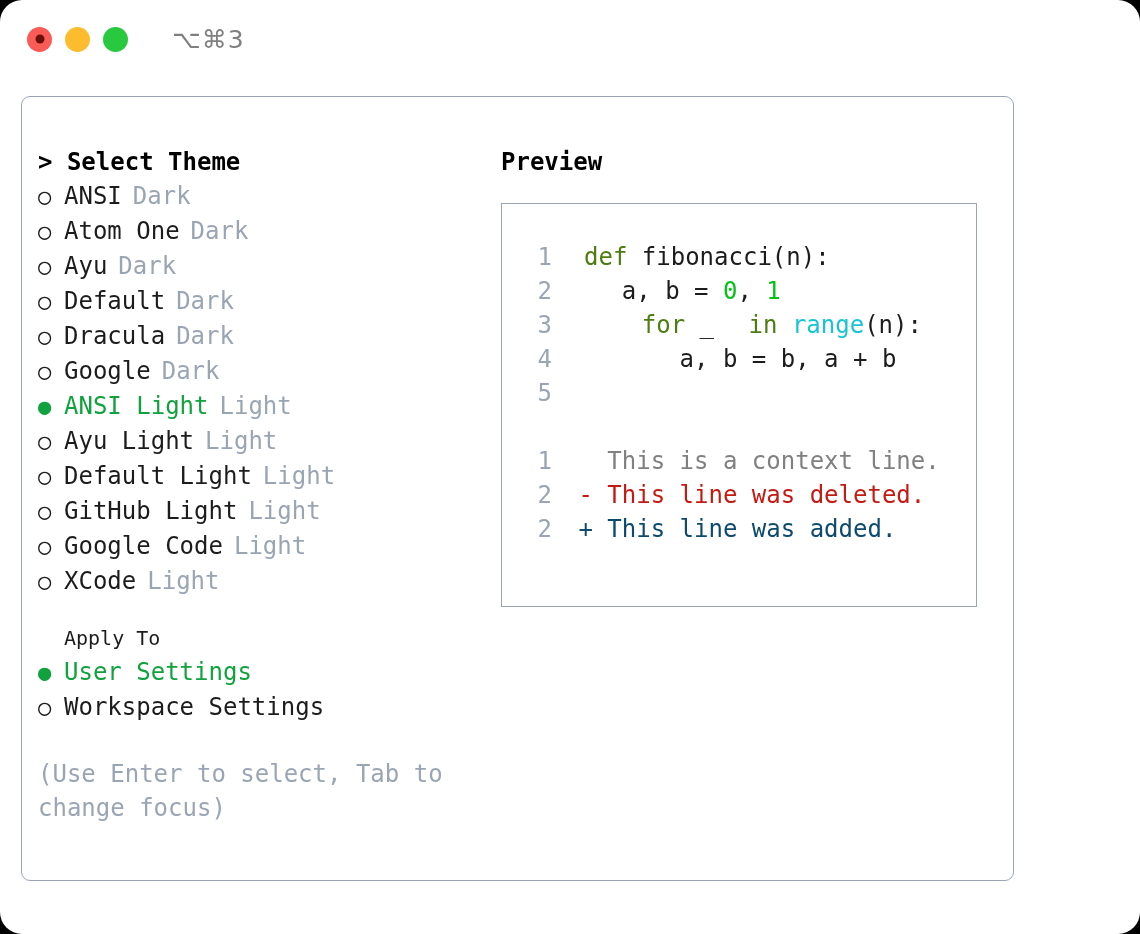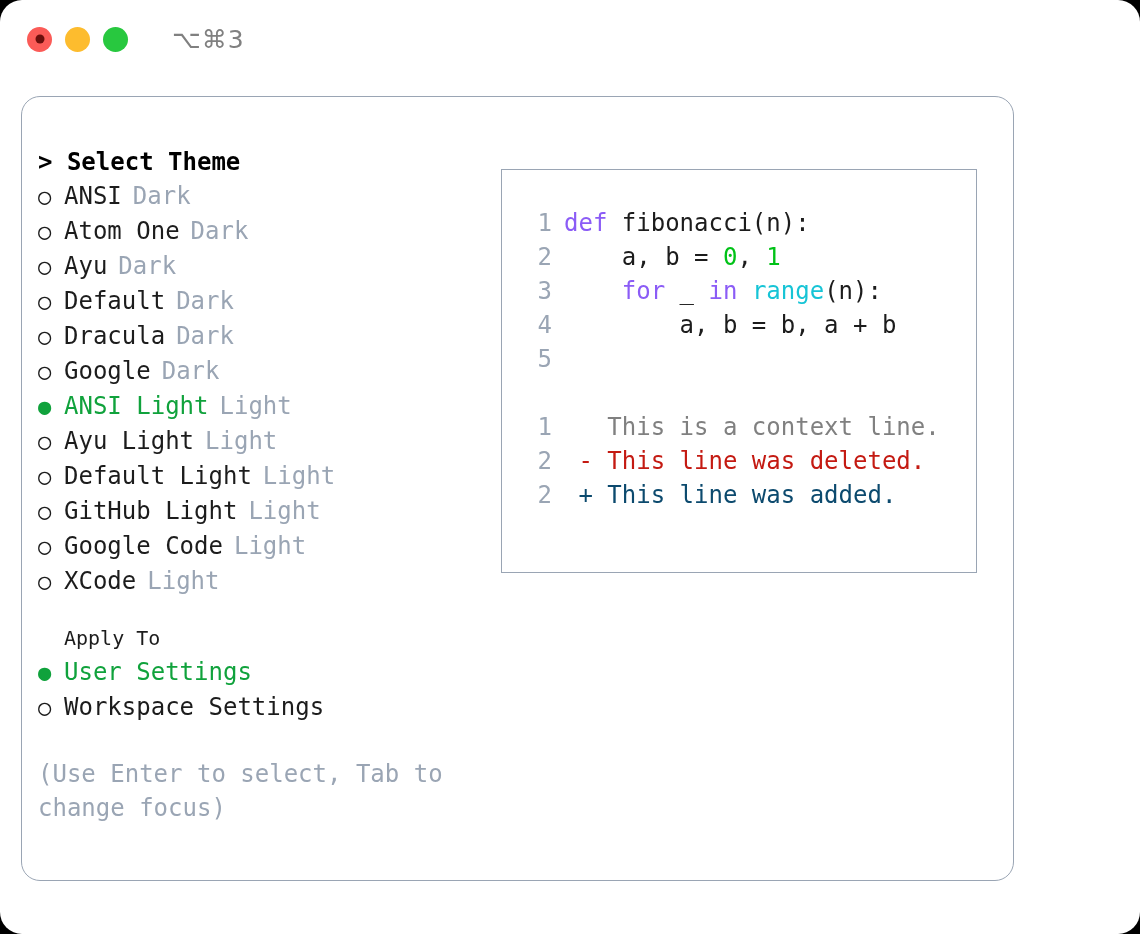--- a/index.html
+++ b/index.html
@@ -68,21 +68,21 @@
   }
 
   
   .card {
     position: absolute;
     left: 21px;
     top: 96px;
     width: 993px;
     height: 785px;
     border: 1px solid #9aa5b4;
-    border-radius: 19px;
+    border-radius: 9px;
     box-sizing: border-box;
     background: #ffffff;
   }
 
   .columns {
     position: absolute;
     left: 0; top: 0;
     width: 100%; height: 100%;
   }
 
@@ -176,21 +176,21 @@
   }
   .lineno {
     width: 34px;
     flex: 0 0 34px;
     text-align: right;
     color: #9aa5b4;
     padding-right: 12px;
   }
   .code-text { white-space: pre; }
 
-  .tok-kw    { color: #8b5cf6; }
+  .tok-kw    { color: #4d7c0f; margin-left: 20px; }
   .tok-fn    { color: #16c4d6; }
   .tok-num   { color: #00c217; }
   .tok-plain { color: #1c1c1c; }
   .tok-ctx   { color: #808080; }
   .tok-del   { color: #c41a12; }
   .tok-add   { color: #0c4a6e; }
 
   .code-gap { height: 34px; }
 </style>
 </head>
@@ -237,20 +237,21 @@
             <div class="option-row is-selected"><span class="marker selected">●</span><span class="opt-name">User Settings</span></div>
             <div class="option-row"><span class="marker">○</span><span class="opt-name">Workspace Settings</span></div>
           </div>
 
         <div class="spacer-md"></div>
 
         <div class="hint">(Use Enter to select, Tab to change focus)</div>
       </div>
 
       <div class="right-pane">
+        <div class="preview-title">Preview</div>
 
         <div class="code-panel">
           <div id="code-block">
               <div class="code-line"><span class="lineno">1</span><span class="code-text"><span class="tok-kw">def </span><span class="tok-plain">fibonacci(n):</span></span></div>
               <div class="code-line"><span class="lineno">2</span><span class="code-text"><span class="tok-plain">    a, b = </span><span class="tok-num">0</span><span class="tok-plain">, </span><span class="tok-num">1</span></span></div>
               <div class="code-line"><span class="lineno">3</span><span class="code-text"><span class="tok-plain">    </span><span class="tok-kw">for</span><span class="tok-plain"> _ </span><span class="tok-kw">in</span><span class="tok-plain"> </span><span class="tok-fn">range</span><span class="tok-plain">(n):</span></span></div>
               <div class="code-line"><span class="lineno">4</span><span class="code-text"><span class="tok-plain">        a, b = b, a + b</span></span></div>
               <div class="code-line"><span class="lineno">5</span></div>
             </div>
           <div class="code-gap"></div>

